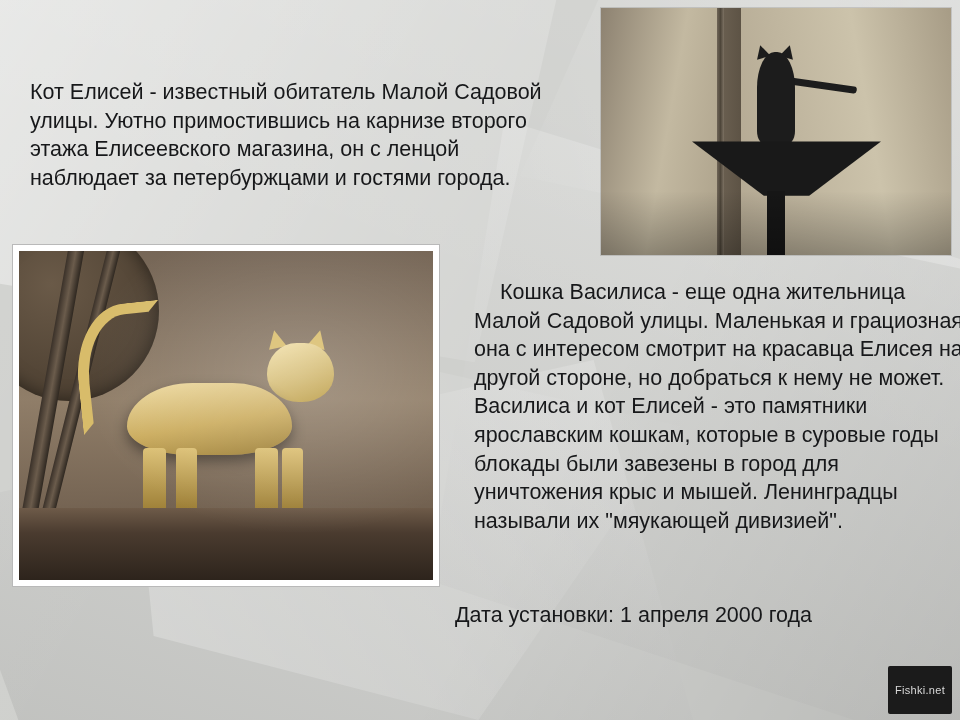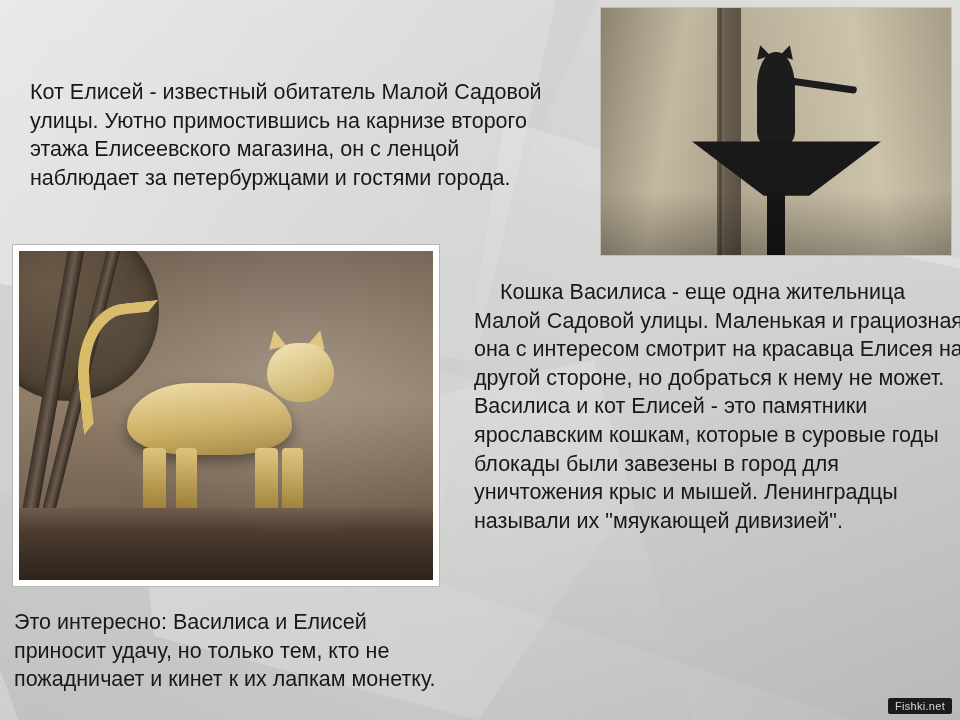--- a/index.html
+++ b/index.html
@@ -249,21 +249,21 @@
   }
 
   .watermark {
     position: absolute;
     right: 8px;
     bottom: 6px;
     background: #1b1b1b;
     color: #d9d9d9;
     font-size: 11px;
     letter-spacing: 0.3px;
-    padding: 2px 7px;
+    padding: 18px 7px;
     border-radius: 2px;
   }
 </style>
 </head>
 <body>
 
 <div class="slide">
 
   <div class="bg-shape shape-a"></div>
   <div class="bg-shape shape-b"></div>
@@ -301,18 +301,18 @@
       <div class="leg-4"></div>
       <div class="ledge"></div>
       <div class="glare"></div>
     </div>
   </div>
 
   <div class="txt" id="text-eliseev">Кот Елисей - известный обитатель Малой Садовой улицы. Уютно примостившись на карнизе второго этажа Елисеевского магазина, он с ленцой наблюдает за петербуржцами и гостями города.</div>
 
   <div class="txt" id="text-vasilisa">Кошка Василиса - еще одна жительница Малой Садовой улицы. Маленькая и грациозная она с интересом смотрит на красавца Елисея на другой стороне, но добраться к нему не может. Василиса и кот Елисей - это памятники ярославским кошкам, которые в суровые годы блокады были завезены в город для уничтожения крыс и мышей. Ленинградцы называли их "мяукающей дивизией".</div>
 
-
-  <div class="txt" id="text-interesting">Это интересно: Василиса и Елисей приносит удачу, но только тем, кто не пожадничает и кинет к их лапкам монетку.</div>
+  <div class="txt" id="text-date">Дата установки: 1 апреля 2000 года</div>
+
 
   <div class="watermark">Fishki.net</div>
 
 </div>
 
 </body></html>

